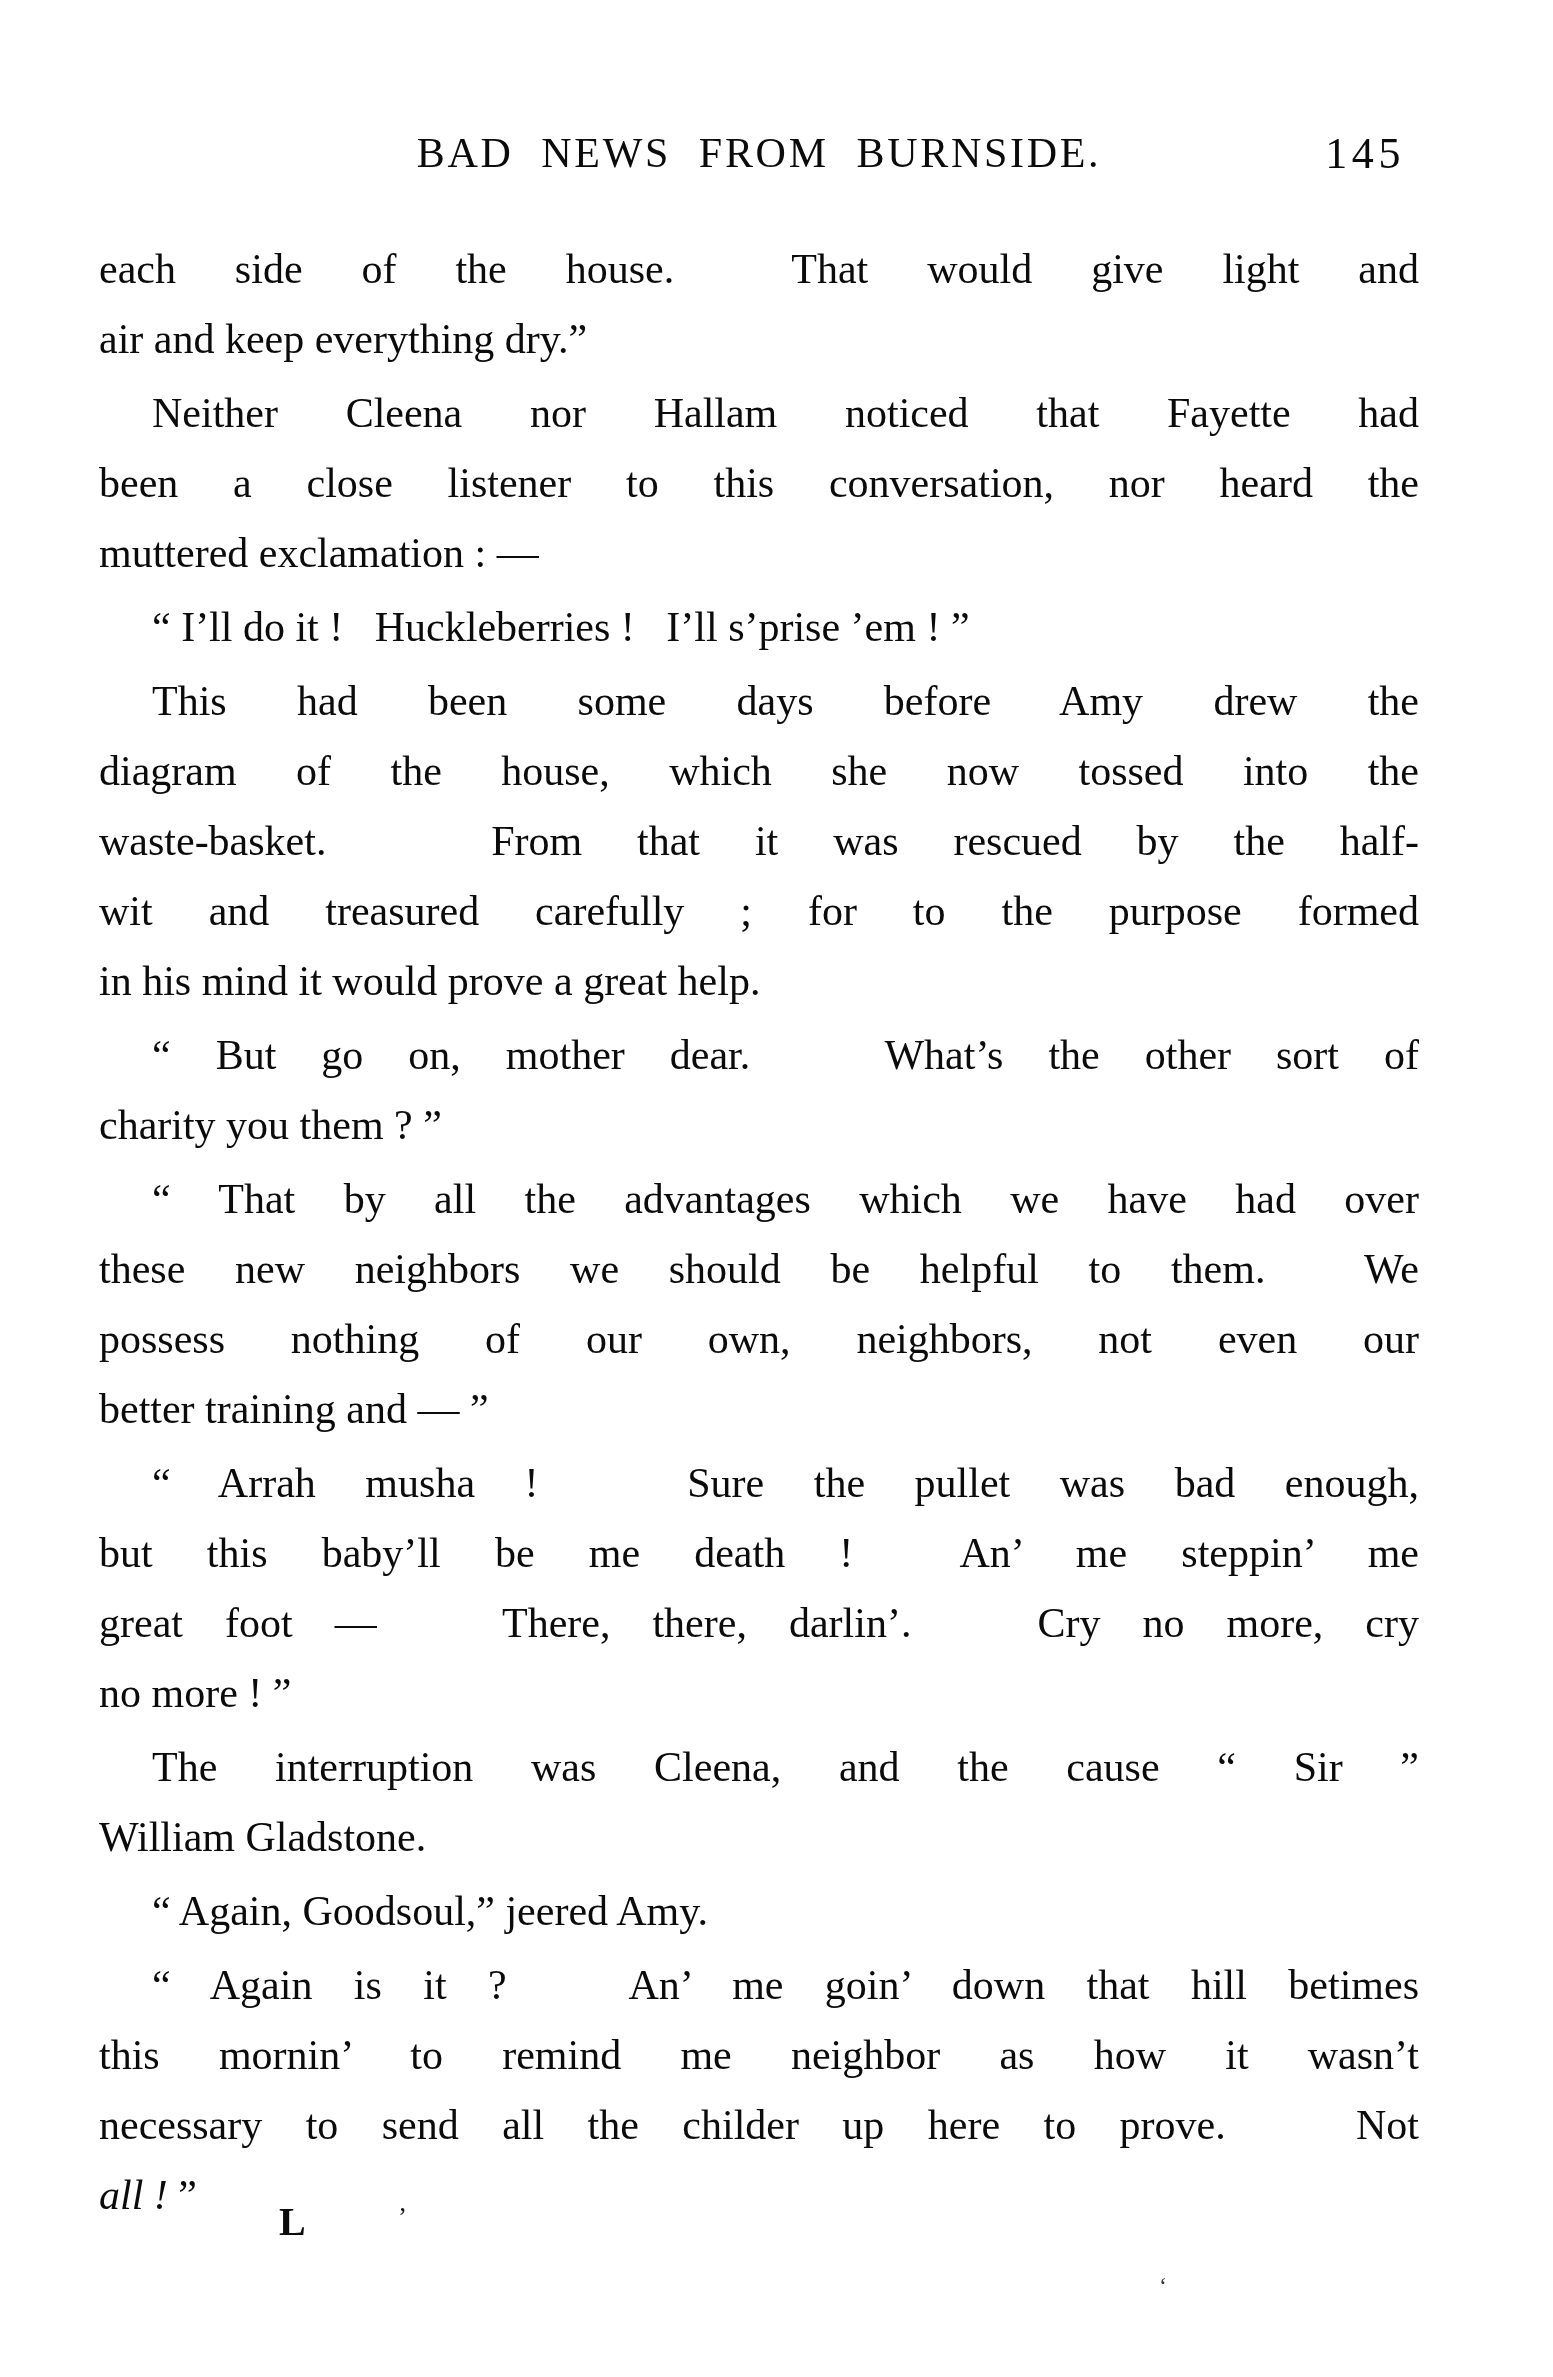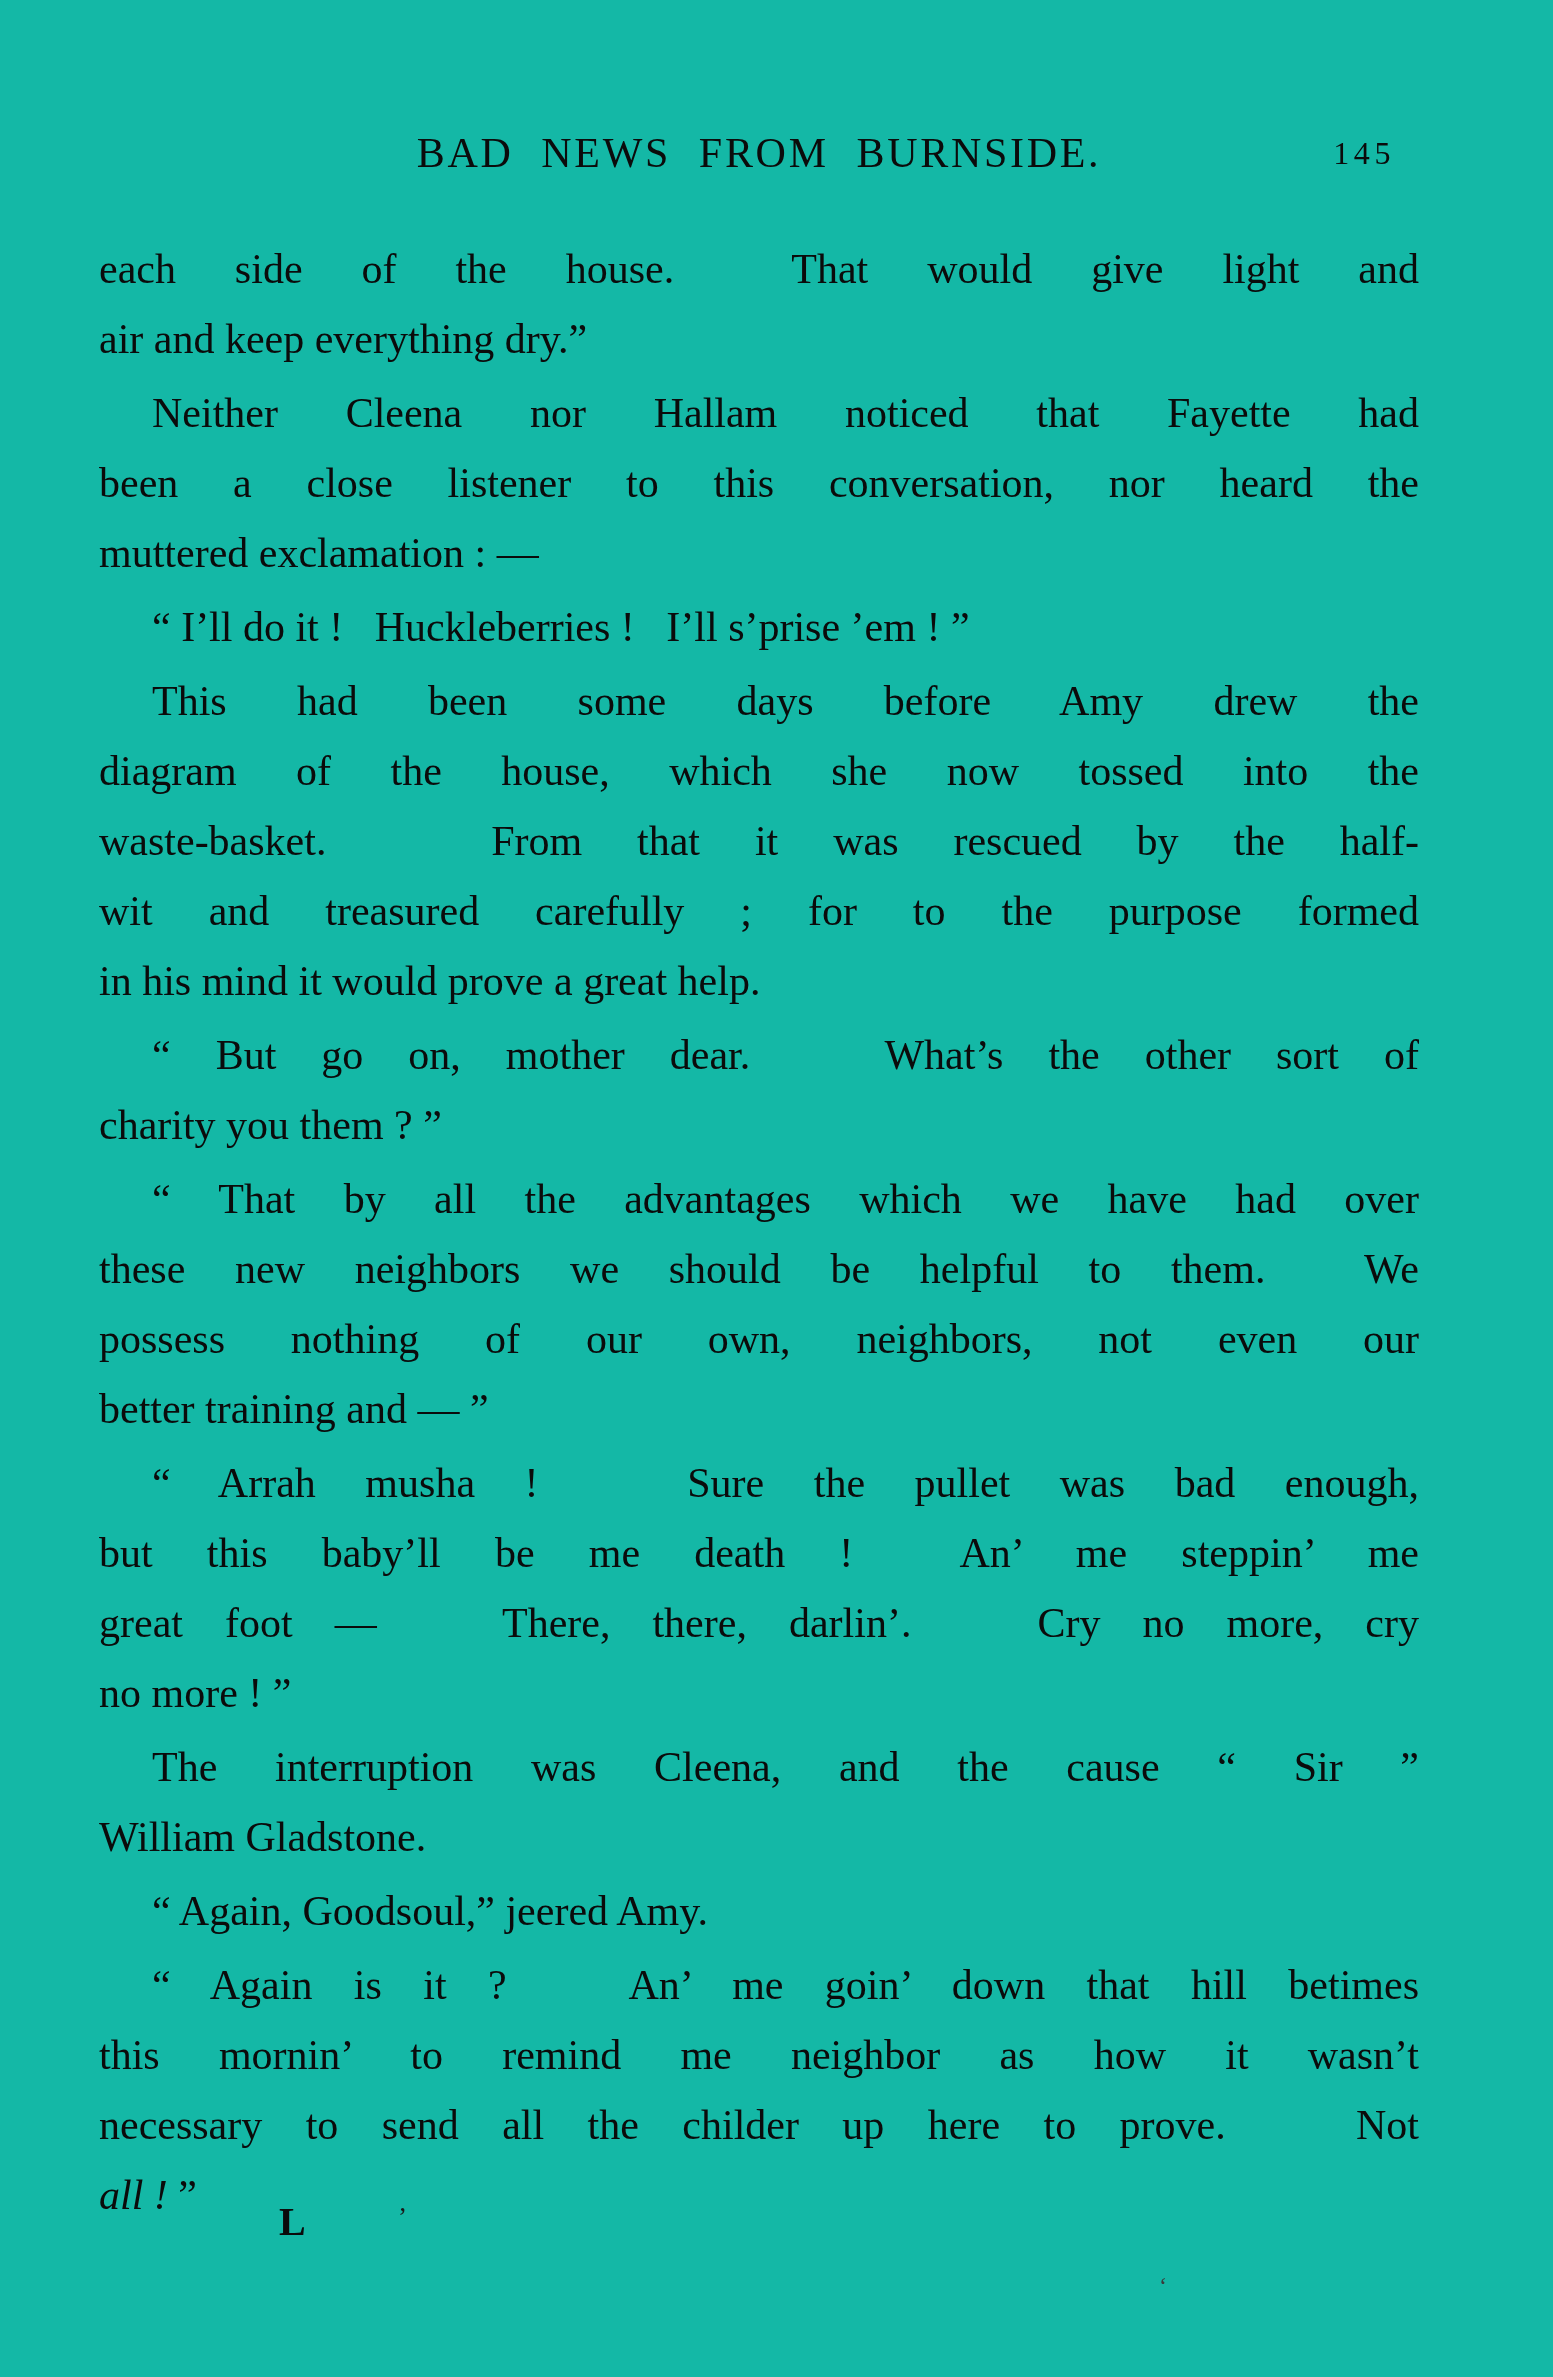--- a/index.html
+++ b/index.html
@@ -1,36 +1,36 @@
 <!DOCTYPE html>
 <html style="font-size:14.6px"><head>
 <meta charset="utf-8">
 <style>
   html,body{margin:0;padding:0;background:#e8e8e8;}
   .page{
     position:relative;
     width:1554px;height:2377px;
-    background:#14b8a6;
+    background:#ffffff;
     color:#0b0b0b;
     font-family:"Liberation Serif","DejaVu Serif",serif;
     overflow:hidden;
   }
   .running-header{
     position:absolute;top:126px;left:95px;width:1328px;height:55px;
   }
   .header-title{
     position:absolute;left:0;right:0;top:0;
     text-align:center;
     font-size:42px;line-height:55px;
     letter-spacing:2.7px;word-spacing:14.6px;
     white-space:pre;
   }
   .page-number{
-    position:absolute;right:28px;top:0;
-    font-size:32px;line-height:55px;letter-spacing:4.6px;
+    position:absolute;right:18px;top:0;
+    font-size:44px;line-height:55px;letter-spacing:4.6px;
   }
   .text-block{
     position:absolute;left:95px;top:230px;width:1328px;
   }
   .para{margin:4px;padding:0;}
   .line{
     font-size:42px;
     line-height:70px;
     text-align:justify;
     text-align-last:justify;

